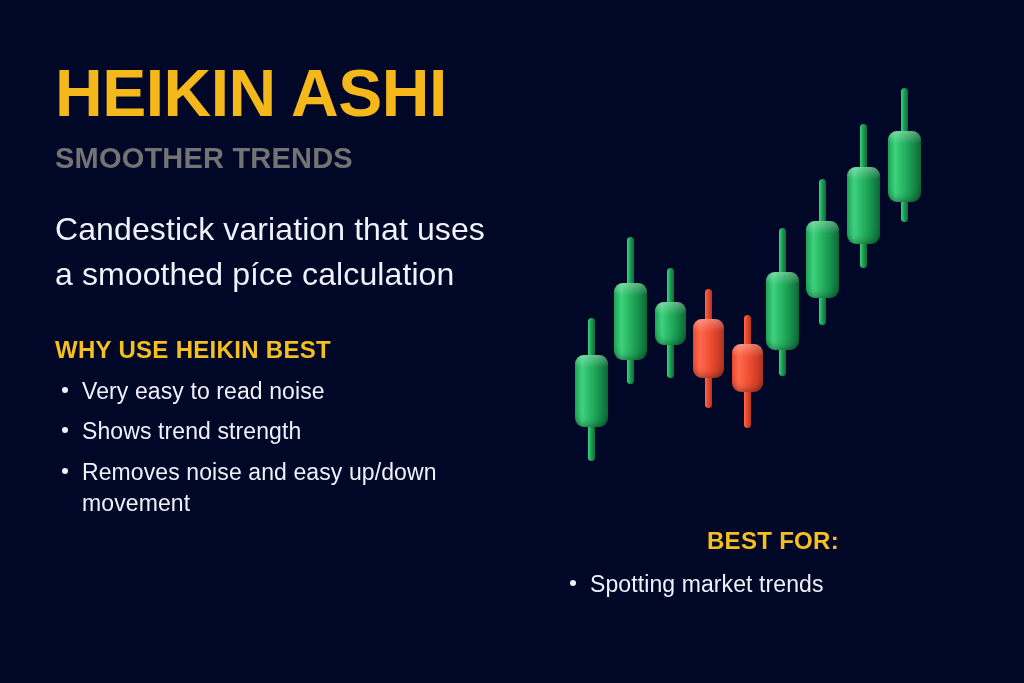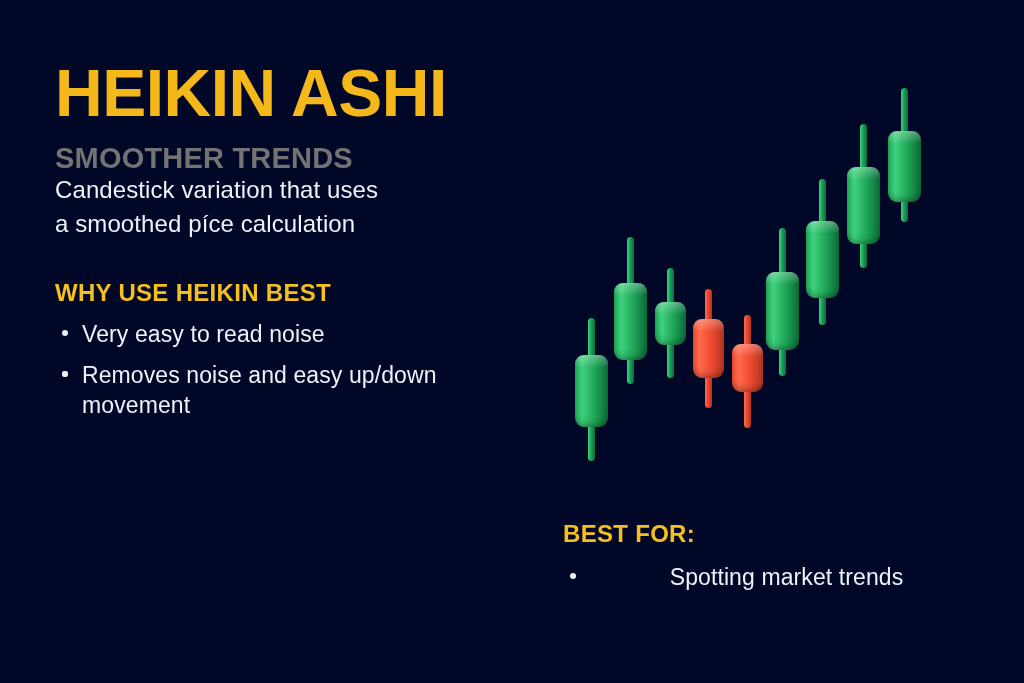--- a/index.html
+++ b/index.html
@@ -20,44 +20,45 @@
   .title {
     font-size:66px; font-weight:700; letter-spacing:-0.5px;
     color:#f5b81a; line-height:1.0; white-space:nowrap;
   }
   .subtitle {
     margin-top:18px;
     font-size:29px; font-weight:700; letter-spacing:0.2px;
     color:#737373; line-height:1.0;
   }
   .intro {
-    font-size:24px; font-weight:400; color:#eef2fb;
+    margin-top:34px;
+    font-size:32px; font-weight:400; color:#eef2fb;
     line-height:1.42; letter-spacing:0.1px;
   }
   .section-head {
     margin-top:40px;
     font-size:24px; font-weight:700; color:#f5c01f;
     letter-spacing:0.3px; line-height:1.0;
   }
   ul.bullets { list-style:none; margin-top:14px; }
   ul.bullets li {
     position:relative; padding-left:27px; margin-bottom:10px;
     font-size:23px; font-weight:400; color:#eef2fb;
     line-height:1.33; letter-spacing:0.1px;
   }
   ul.bullets li .dot {
     position:absolute; left:7px; top:11px;
     width:6px; height:6px; border-radius:50%; background:#eef2fb;
   }
 
   
   #best-block { position:absolute; left:563px; top:518px; width:420px; }
-  #best-block .section-head { margin-top:4px; }
+  #best-block .section-head { margin-top:11px;text-align:center; }
   #best-block ul.bullets { margin-top:16px; }
-  #best-block ul.bullets li { margin-bottom:12px; font-size:23px;text-align:center; }
+  #best-block ul.bullets li { margin-bottom:12px; font-size:23px; }
 
   
   #chart { position:absolute; left:0; top:0; width:1024px; height:683px; }
   .candle { position:absolute; }
   .wick {
     position:absolute; width:7px; border-radius:4px;
   }
   .body {
     position:absolute; border-radius:9px;
   }
@@ -84,20 +85,21 @@
 
     <div class="section-head">WHY USE HEIKIN BEST</div>
 
     <ul class="bullets">
       <li>
         <span class="dot"></span>
         <span>Very easy to read noise</span>
       </li>
       <li>
         <span class="dot"></span>
+        <span>Shows trend strength</span>
       </li>
       <li>
         <span class="dot"></span>
         <span>Removes noise and easy up/down movement</span>
       </li>
     </ul>
   </div>
 
   <div id="chart">
       <div class="candle" style="left: 0px; top: 0px;">

